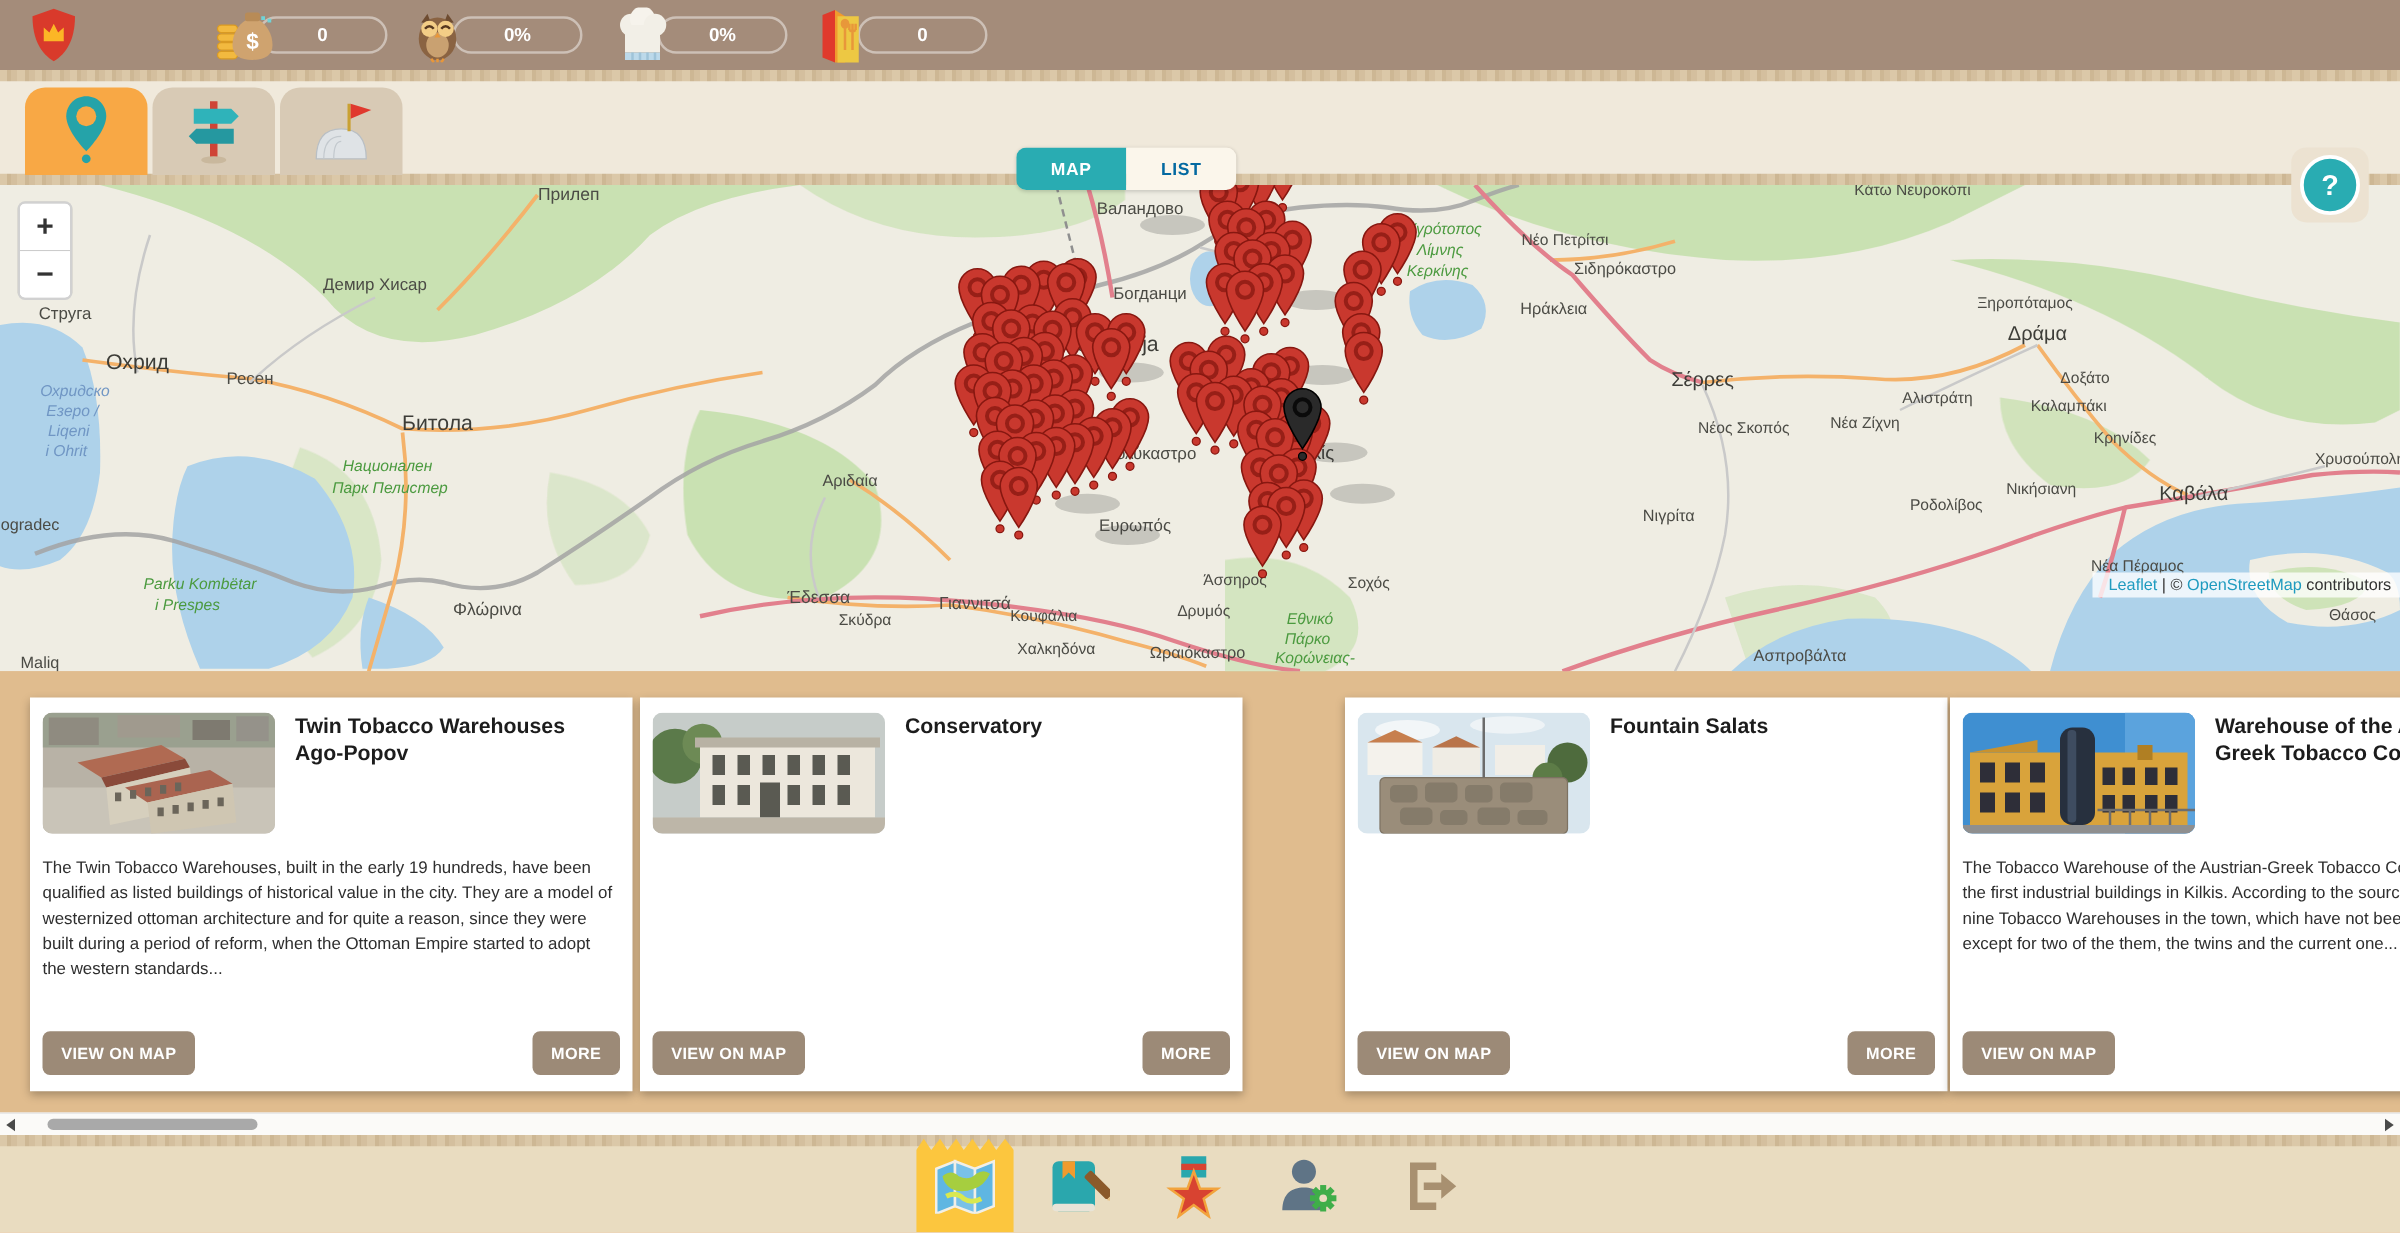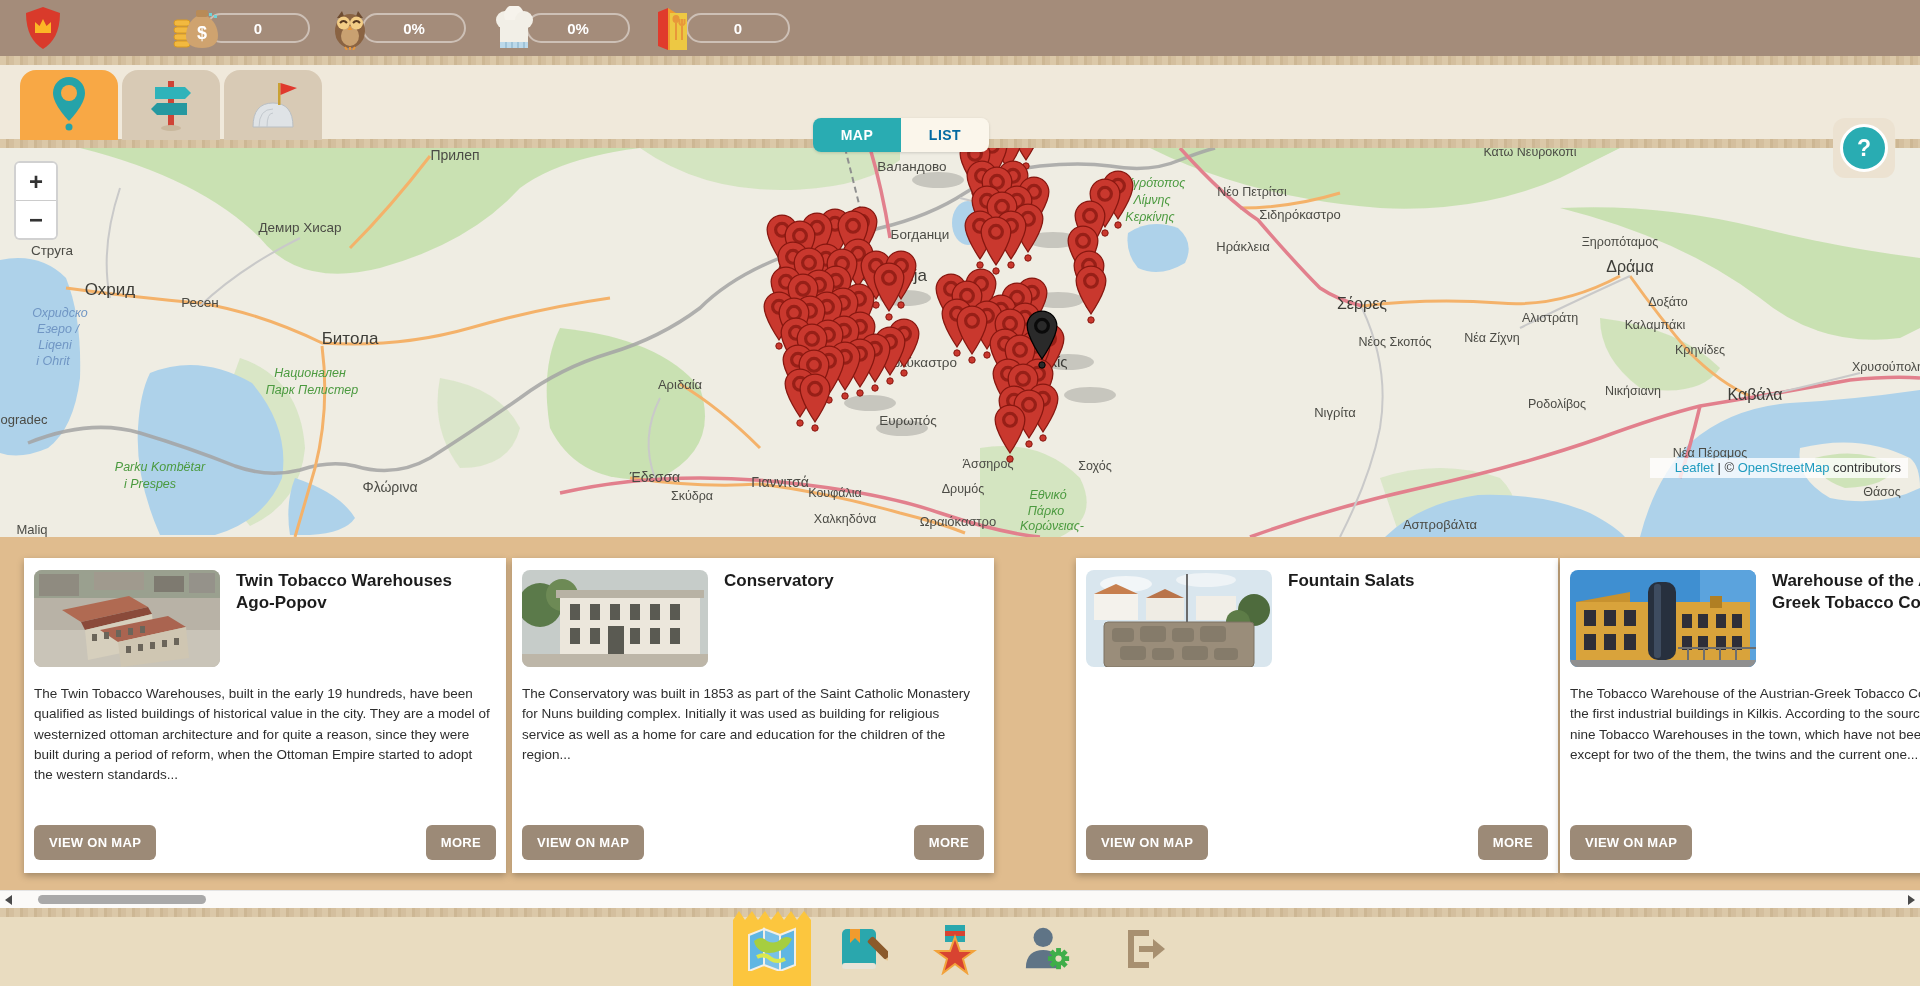--- a/index.html
+++ b/index.html
@@ -35,21 +35,21 @@
   .help-btn{width:42px;height:42px;border-radius:50%;background:#29acb2;border:3px solid #fff;
     color:#fff;font-size:23px;font-weight:bold;display:flex;align-items:center;justify-content:center;}
 
   
   .map-area{position:absolute;left:0;top:148px;width:1920px;height:330px;background:#efede3;z-index:10;}
   .zoomctl{position:absolute;left:14px;top:13px;width:40px;border:2px solid rgba(0,0,0,.18);border-radius:6px;
     overflow:hidden;z-index:5;background:#fff;}
   .zoomctl .zbtn{width:40px;height:37px;background:#fff;color:#333;font-size:24px;font-weight:bold;
     display:flex;align-items:center;justify-content:center;}
   .zoomctl .zbtn:first-child{border-bottom:1px solid #ccc;}
-  .attribution{position:absolute;right:12px;bottom:0;background:rgba(255,255,255,.78);padding:2px 7px 3px 25px;
+  .attribution{position:absolute;right:0;bottom:0;background:rgba(255,255,255,.78);padding:2px 7px 3px 13px;
     font-size:13px;color:#333;z-index:5;}
   .attribution a{color:#1f9bbf;text-decoration:none;}
   .ml-town{fill:#4b4b45;}
   .ml-city{fill:#3d3d38;}
   .ml-park{fill:#4b9a3f;font-style:italic;}
   .ml-water{fill:#7096c4;font-style:italic;}
 
   
   .cards-strip{position:absolute;left:0;top:537px;width:1920px;height:353px;background:#e0bc8e;z-index:8;}
   .card{position:absolute;top:21px;width:482px;height:315px;background:#fff;border-radius:0;
@@ -817,21 +817,20 @@
               <rect x="68" y="58" width="10" height="16"></rect>
               <rect x="108" y="58" width="10" height="16"></rect>
             <rect x="128" y="58" width="10" height="16"></rect>
               <rect x="148" y="58" width="10" height="16"></rect>
             <rect x="86" y="56" width="16" height="28"></rect>
           </g>
           <rect x="0" y="84" width="186" height="13" fill="#bdb6a8"></rect>
         </svg>
       </span>
       <div class="card-title">Conservatory</div>
-      <div class="card-body">The Conservatory was built in 1853 as part of the Saint Catholic Monastery for Nuns building complex. Initially it was used as building for religious service as well as a home for care and education for the children of the region...</div>
       <div class="card-buttons">
         <button class="btn">VIEW ON MAP</button>
         <button class="btn">MORE</button>
       </div>
     </div>
 
     <div class="card c3">
       <span class="card-img">
         <svg viewBox="0 0 186 97" width="186" height="97">
           <rect width="186" height="97" fill="#d9e6ee"></rect>

